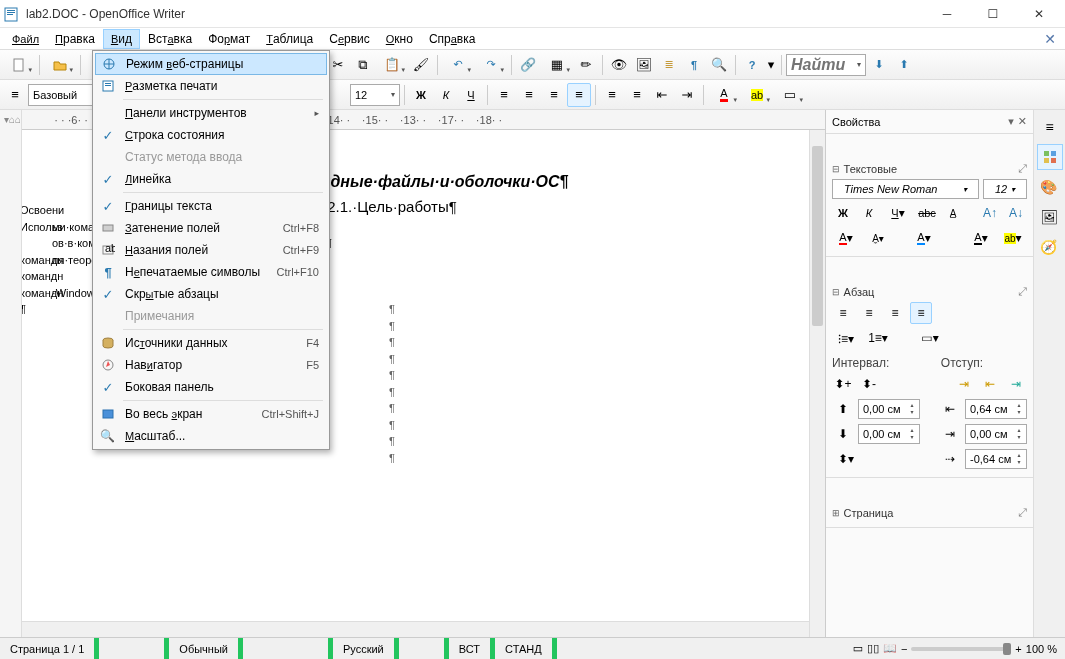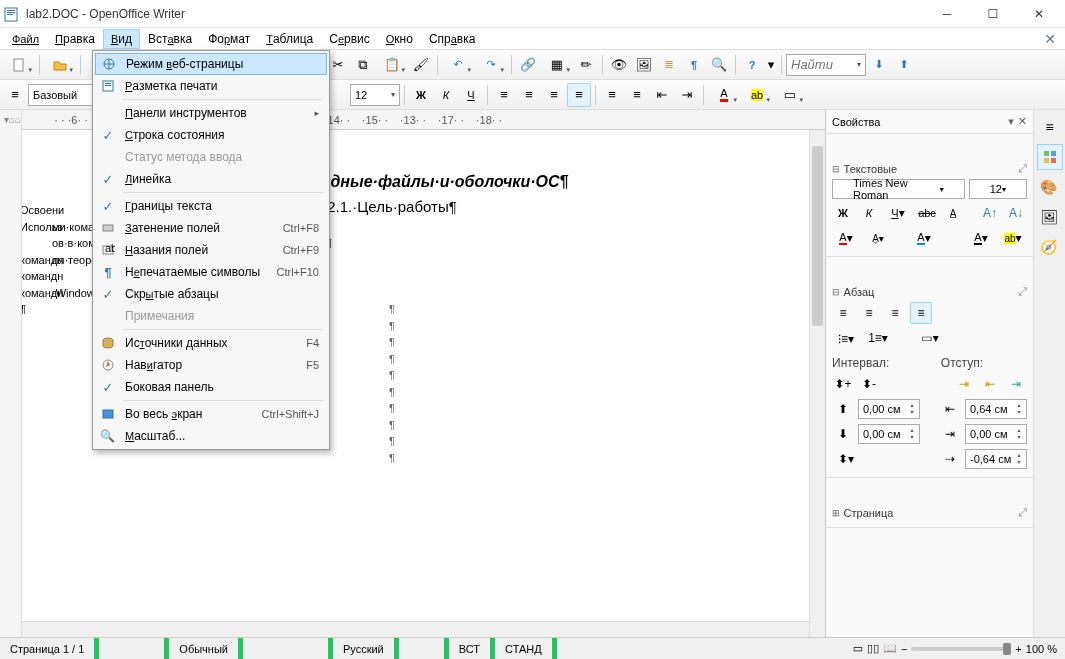--- a/index.html
+++ b/index.html
@@ -20,21 +20,21 @@
 .menubar .close-doc { margin-left: auto; width: 22px; height: 22px; display: flex; align-items: center; justify-content: center; color: #5577aa; font-size: 14px; }
 
 
 .toolbar { height: 30px; border-bottom: 1px solid #ddd; display: flex; align-items: center; padding: 0 3px; background: linear-gradient(#fdfdfd,#f0f0f0); gap: 1px; }
 .toolbar .sep { width: 1px; height: 20px; background: #ccc; margin: 0 3px; }
 .toolbar .tbtn { width: 24px; height: 24px; display: flex; align-items: center; justify-content: center; border: 1px solid transparent; border-radius: 2px; font-size: 13px; }
 .toolbar .tbtn.drop { width: 32px; position: relative; }
 .toolbar .tbtn.drop::after { content: "▾"; font-size: 7px; position: absolute; right: 2px; bottom: 2px; color: #555; }
 .toolbar .combo { height: 22px; border: 1px solid #aaa; background: #fff; display: flex; align-items: center; padding: 0 4px; position: relative; }
 .toolbar .combo .arrow { margin-left: auto; font-size: 8px; color: #555; }
-.toolbar .combo input { border: none; outline: none; font-size: 13px; width: 100%; }
+.toolbar .combo input { border: none; outline: none; font-size: 16px; width: 100%; font-weight: bold; }
 .toolbar .find-box { width: 80px; }
 
 
 .dropdown { position: absolute; top: 50px; left: 92px; width: 238px; background: #f7f7f7; border: 1px solid #999; box-shadow: 2px 3px 6px rgba(0,0,0,0.3); z-index: 100; padding: 2px; }
 .dropdown .icon-col { width: 26px; display: inline-flex; align-items: center; justify-content: center; font-size: 12px; }
 .dropdown .item { display: flex; align-items: center; height: 22px; padding-right: 8px; cursor: default; }
 .dropdown .item .check { color: #2a7ab0; font-size: 13px; }
 .dropdown .item .lbl { flex: 1; font-size: 12px; padding-left: 4px; }
 .dropdown .item .lbl u { text-decoration: underline; }
 .dropdown .item .accel { font-size: 11px; color: #555; }
@@ -61,21 +61,21 @@
 .sidebar-main { flex: 1; display: flex; flex-direction: column; gap: 24px; }
 .sidebar-tabs { width: 32px; background: #f0f0f0; border-left: 1px solid #ddd; display: flex; flex-direction: column; align-items: center; padding-top: 4px; gap: 4px; }
 .sidebar-tabs .stab { width: 26px; height: 26px; display: flex; align-items: center; justify-content: center; border: 1px solid transparent; font-size: 14px; }
 .sidebar-tabs .stab.active { background: #e5f3ff; border-color: #99d1ff; }
 .side-header { height: 24px; display: flex; align-items: center; padding: 0 6px; font-size: 12px; border-bottom: 1px solid #ddd; }
 .side-header .hx { margin-left: auto; display: flex; gap: 4px; font-size: 11px; color: #666; }
 .side-section { border-bottom: 1px solid #ddd; padding: 4px 6px; }
 .side-section .sec-title { font-size: 11px; color: #333; display: flex; align-items: center; gap: 4px; margin-bottom: 4px; }
 .side-section .sec-title .tog { font-size: 9px; color: #666; }
 .side-row { display: flex; gap: 4px; align-items: center; margin: 3px 0; }
-.side-combo { flex: 1; height: 20px; border: 1px solid #aaa; background: #fff; display: flex; align-items: center; padding: 0 20px; font-size: 11px; }
+.side-combo { flex: 1; height: 20px; border: 1px solid #aaa; background: #fff; display: flex; align-items: center; padding: 0 11px; font-size: 11px; font-style: italic; }
 .side-combo .arrow { margin-left: auto; font-size: 8px; }
 .side-btn { width: 22px; height: 22px; border: 1px solid transparent; display: flex; align-items: center; justify-content: center; font-size: 12px; border-radius: 2px; }
 .side-btn.active { background: #e5f3ff; border-color: #99d1ff; }
 .side-btn.group { width: 28px; position: relative; }
 .spin { width: 62px; height: 20px; border: 1px solid #aaa; background: #fff; display: flex; align-items: center; padding: 0 2px 0 4px; font-size: 11px; }
 .spin .spv { flex: 1; }
 .spin .spb { width: 10px; display: flex; flex-direction: column; font-size: 6px; color: #555; text-align: center; line-height: 7px; }
 .side-label { font-size: 12px; color: #444; margin-top: 4px; }
 
 

